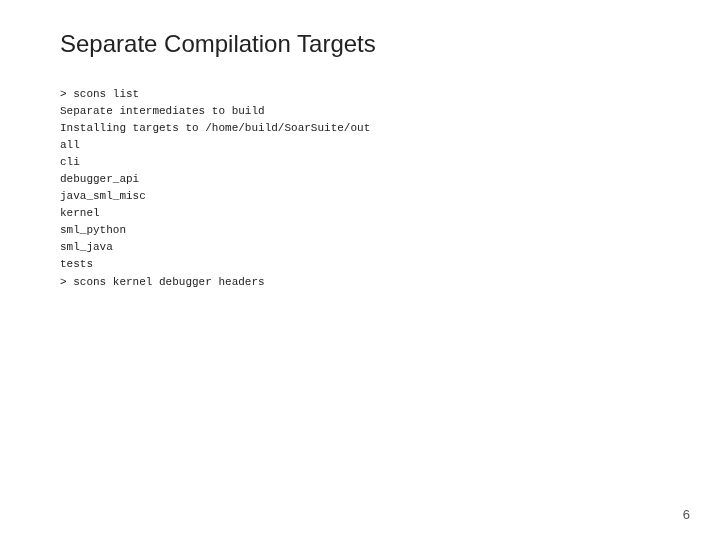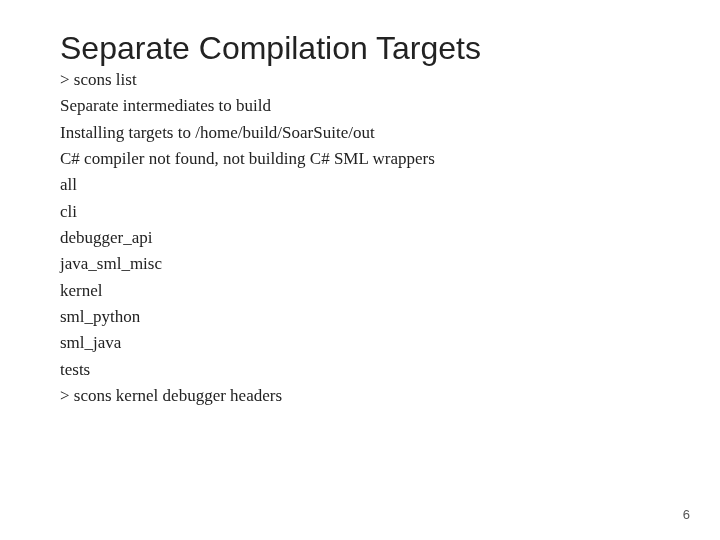--- a/index.html
+++ b/index.html
@@ -14,28 +14,29 @@
       font-family: Arial, Helvetica, sans-serif;
       overflow: hidden;
     }
     .slide {
       width: 720px;
       height: 540px;
       padding: 30px 50px 30px 50px;
       position: relative;
     }
     .title {
-      font-size: 32px;
+      font-size: 24px;
       font-weight: normal;
       color: #222222;
+      margin-bottom: 28px;
       margin-left: 10px;
     }
     .code-block {
-      font-family: Liberation Serif, serif;
-      font-size: 17px;
+      font-family: Liberation Mono, monospace;
+      font-size: 11px;
       color: #222222;
       line-height: 1.55;
       margin-left: 10px;
     }
     .code-block div {
       white-space: pre;
     }
     .page-number {
       position: absolute;
       bottom: 18px;
@@ -46,21 +47,20 @@
   </style>
 </head>
 <body>
 
 <div class="slide">
   <h1 class="title">Separate Compilation Targets</h1>
   <div class="code-block">
   <div>&gt; scons list</div>
       <div>Separate intermediates to build</div>
       <div>Installing targets to /home/build/SoarSuite/out</div>
-      <div>C# compiler not found, not building C# SML wrappers</div>
       <div>all</div>
       <div>cli</div>
       <div>debugger_api</div>
       <div>java_sml_misc</div>
       <div>kernel</div>
       <div>sml_python</div>
       <div>sml_java</div>
       <div>tests</div>
       <div>&gt; scons kernel debugger headers</div>
     </div>

